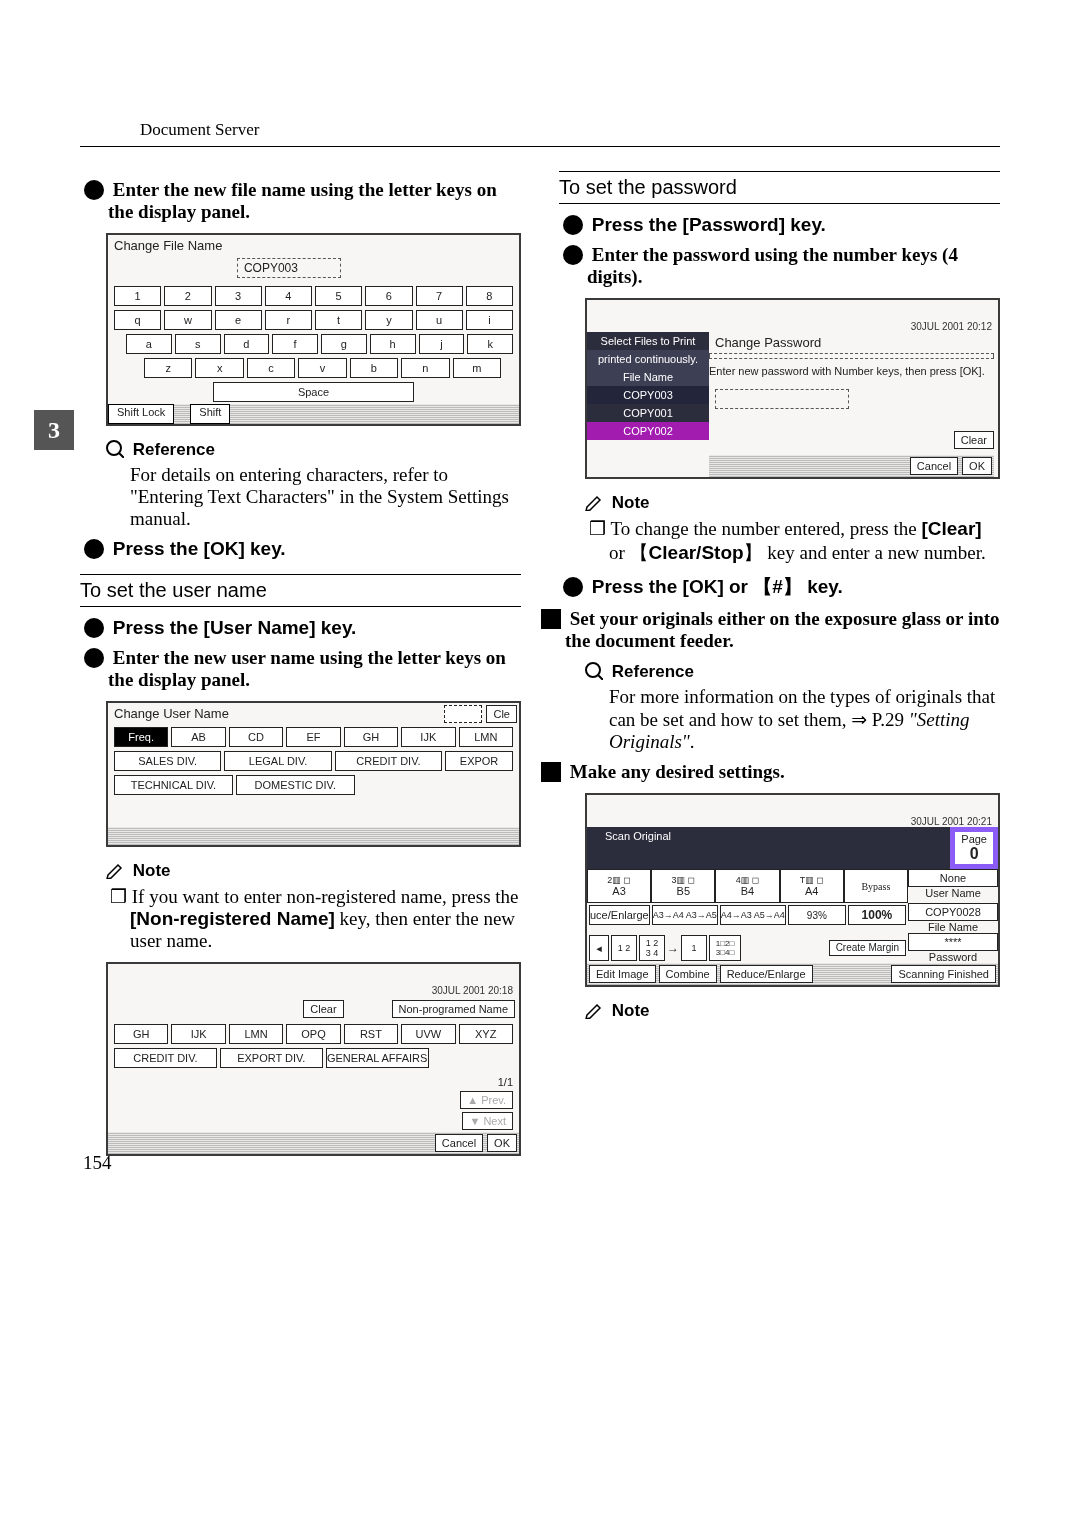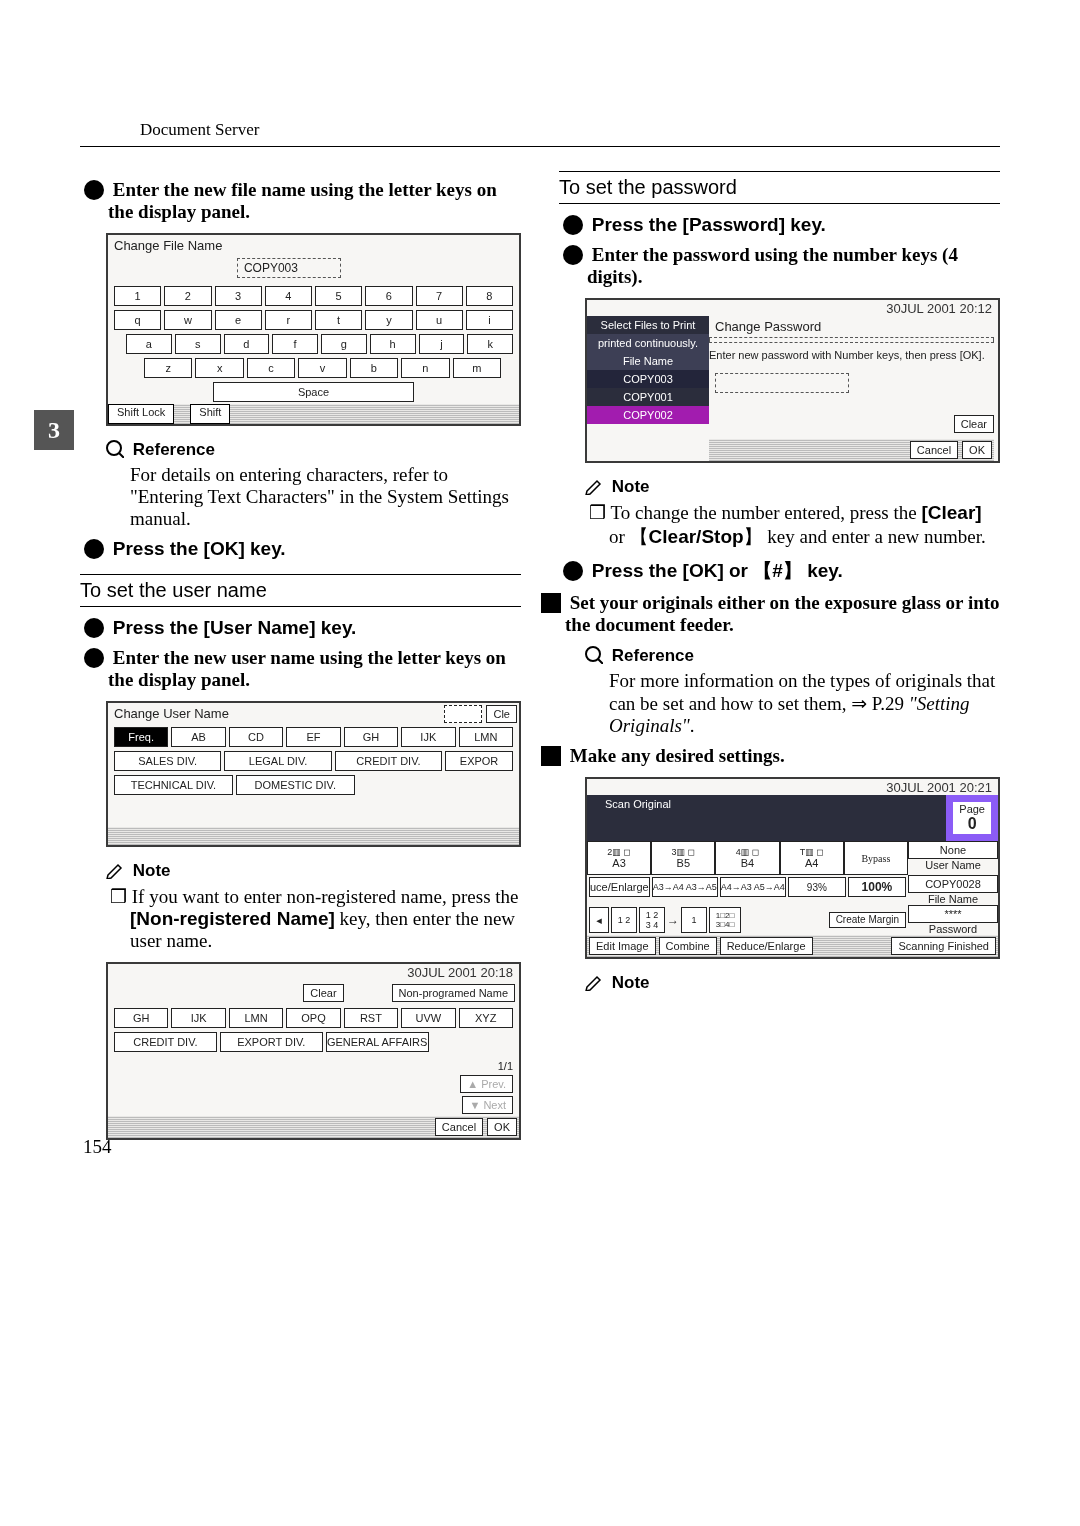--- a/index.html
+++ b/index.html
@@ -174,23 +174,24 @@
     text-align:center;
     padding:3px 2px;
   }
   .flex { display:flex; }
   .gap4 { gap:4px; }
   .pad4 { padding:4px; }
   .small { font-size:11px; }
   .txt-right { text-align:right; }
   .timebar {
     text-align:right;
-    font-size:13px;
+    font-size:10px;
     padding:1px 6px 0 0;
     color:#333;
+    margin-top:20px;
   }
 </style>
 </head>
 <body>
 
 <div class="page">
   <div class="running-head">Document Server</div>
   <div class="hairline-top"></div>
 
   <div class="side-tab">3</div>
@@ -435,21 +436,21 @@
 
       <div class="step" style="margin-left:6px;text-indent:-24px;">
         <span class="numsquare">5</span>
         <span class="text">Make any desired settings.</span>
       </div>
 
       <div class="panel">
         <div class="timebar">30JUL   2001   20:21</div>
         <div class="flex">
           <div class="dark-left" style="width:auto;flex:1;text-align:left;padding-left:18px;">Scan Original</div>
-          <div style="border:7px solid #8b5cf6;background:#fff;padding:1px 6px;text-align:center;font-size:11px;">
+          <div style="border:5px solid #8b5cf6;background:#fff;padding:1px 6px;text-align:center;font-size:11px;">
             <div>Page</div>
             <div style="font-size:16px;font-weight:bold;">0</div>
           </div>
         </div>
         <div class="flex">
           <div class="flex" style="flex:1;">
             <div class="key" style="height:32px;flex-direction:column;">
                 <span style="font-size:9px;">2▥ ◻</span>
                 <span>A3</span>
               </div>

